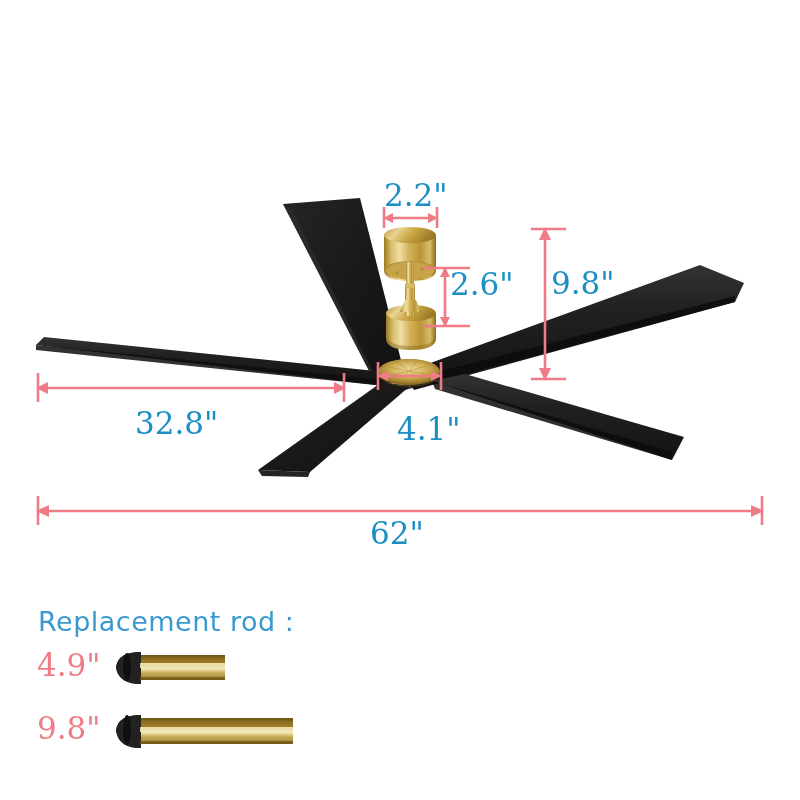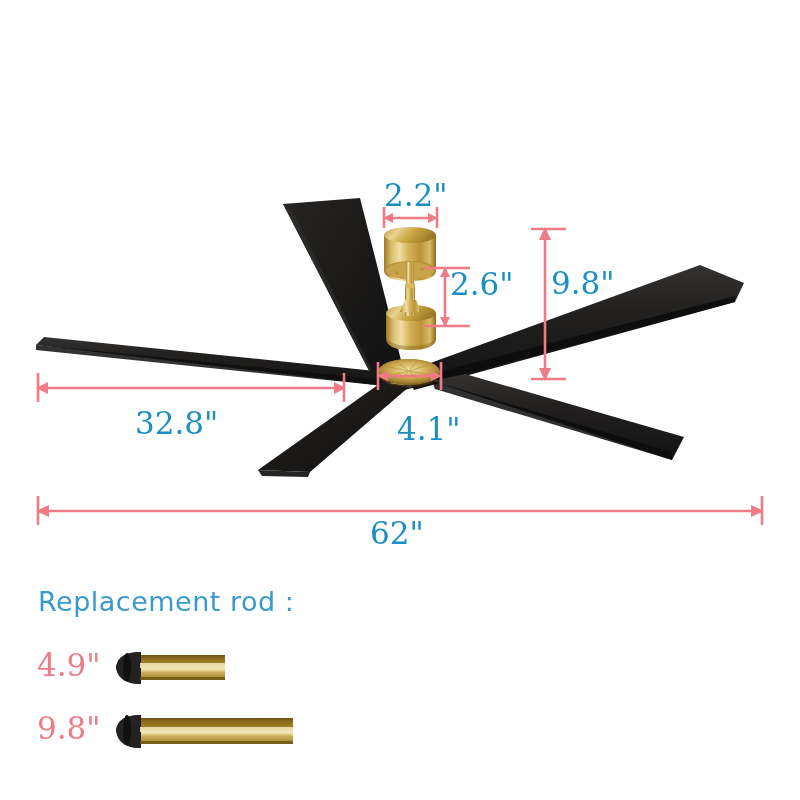--- a/index.html
+++ b/index.html
@@ -50,21 +50,21 @@
     line-height: 1;
     letter-spacing: 0.5px;
     user-select: none;
   }
   #lbl-22  { left: 384px; top: 180px; font-size: 31px; }
   #lbl-26  { left: 450px; top: 269px; font-size: 31px; }
   #lbl-98  { left: 551px; top: 268px; font-size: 31px; }
   #lbl-328 { left: 135px; top: 408px; font-size: 31px; }
   #lbl-41  { left: 397px; top: 414px; font-size: 31px; }
   #lbl-62  { left: 370px; top: 518px; font-size: 31px; }
-  #lbl-rod { left: 38px;  top: 588px; font-size: 27px; }
+  #lbl-rod { left: 38px;  top: 608px; font-size: 27px; }
   #lbl-49  { left: 37px;  top: 650px; font-size: 31px; }
   #lbl-98b { left: 37px;  top: 713px; font-size: 31px; }
 </style>
 </head>
 <body>
 
 <div id="stage">
 
   <svg id="art" viewBox="0 0 800 800" xmlns="http://www.w3.org/2000/svg">
     <defs>

